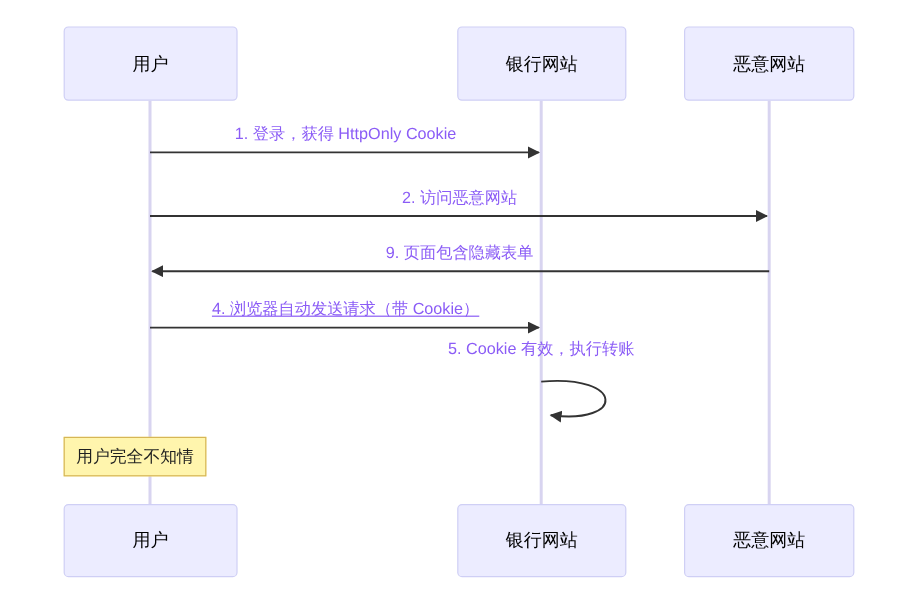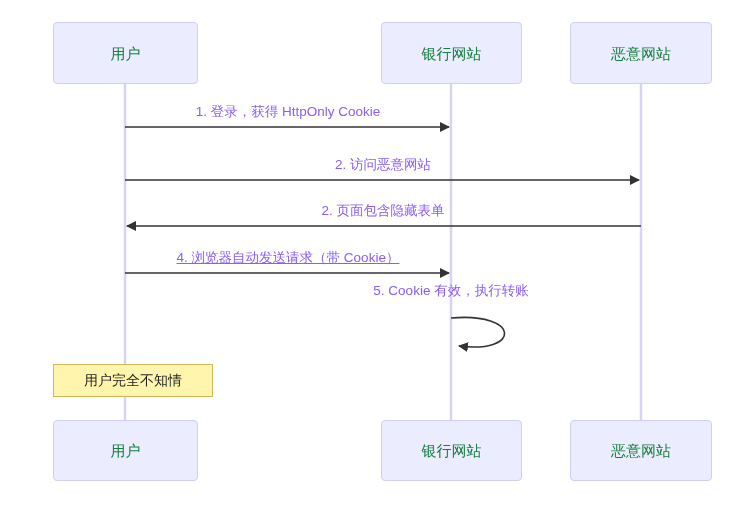--- a/index.html
+++ b/index.html
@@ -30,21 +30,21 @@
   }
   .participant-box {
     position: absolute;
     box-sizing: border-box;
     background: #ececff;
     border: 1px solid #cfcff5;
     border-radius: 4px;
     display: flex;
     align-items: center;
     justify-content: center;
-    color: #15803d;
+    color: #000000;
     font-size: 15px;
     line-height: 1;
   }
   .note-box {
     position: absolute;
     box-sizing: border-box;
     background: #fff5ad;
     border: 1px solid #d6b656;
     display: flex;
     align-items: center;
@@ -101,27 +101,27 @@
         <span>银行网站</span>
       </div>
       <div class="participant-box" style="left: 570px; top: 22px; width: 142px; height: 62px;">
         <span>恶意网站</span>
       </div>
     </div>
 
   <div id="message-labels">
       <div class="msg-label" style="left: 288px; top: 105px;">1. 登录，获得 HttpOnly Cookie</div>
       <div class="msg-label" style="left: 383px; top: 158px;">2. 访问恶意网站</div>
-      <div class="msg-label" style="left: 383px; top: 204px;">2. 页面包含隐藏表单</div>
+      <div class="msg-label" style="left: 383px; top: 204px;">9. 页面包含隐藏表单</div>
       <div class="msg-label" style="left: 288px; top: 251px; text-decoration: underline;">4. 浏览器自动发送请求（带 Cookie）</div>
       <div class="msg-label" style="left: 451px; top: 284px;">5. Cookie 有效，执行转账</div>
     </div>
 
   <div id="notes-layer">
-      <div class="note-box" style="left: 53px; top: 364px; width: 160px; height: 33px;">
+      <div class="note-box" style="left: 53px; top: 364px; width: 119px; height: 33px;">
         <span>用户完全不知情</span>
       </div>
     </div>
 
   <div id="footer-boxes">
       <div class="participant-box" style="left: 53px; top: 420px; width: 145px; height: 61px;">
         <span>用户</span>
       </div>
       <div class="participant-box" style="left: 381px; top: 420px; width: 141px; height: 61px;">
         <span>银行网站</span>

